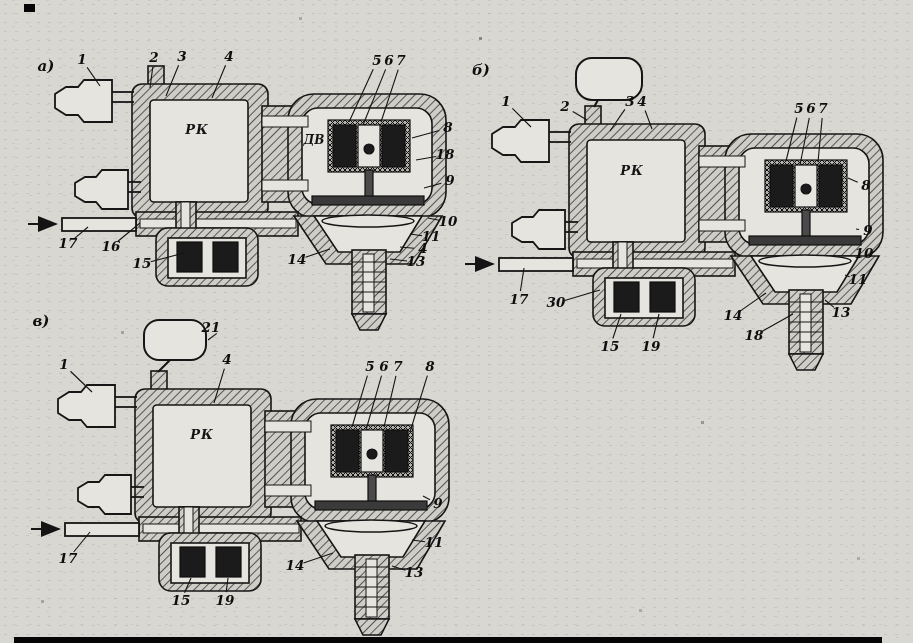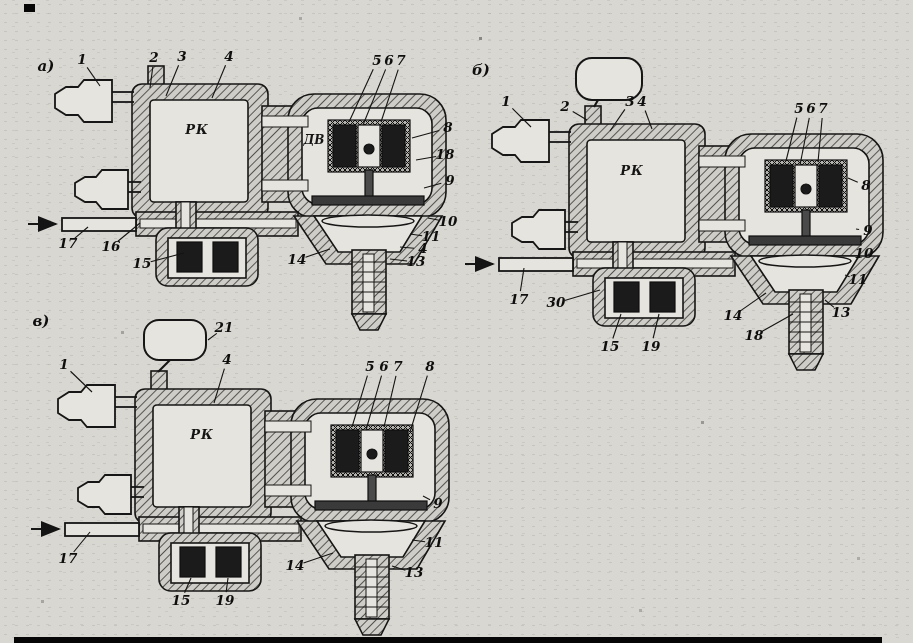--- a/index.html
+++ b/index.html
@@ -234,21 +234,21 @@
     <span class="callout" style="left: 864px; top: 254px;">10</span>
     <span class="callout" style="left: 858px; top: 280px;">11</span>
     <span class="callout" style="left: 841px; top: 313px;">13</span>
     <span class="callout" style="left: 754px; top: 336px;">18</span>
     <span class="callout" style="left: 733px; top: 316px;">14</span>
     <span class="callout" style="left: 651px; top: 347px;">19</span>
     <span class="callout" style="left: 610px; top: 347px;">15</span>
     <span class="callout" style="left: 556px; top: 303px;">30</span>
     <span class="callout" style="left: 519px; top: 300px;">17</span>
     <span class="inner-label" style="left: 202px; top: 434px;">РК</span>
-    <span class="callout" style="left: 224px; top: 328px;">21</span>
+    <span class="callout" style="left: 211px; top: 328px;">21</span>
     <span class="callout" style="left: 64px; top: 365px;">1</span>
     <span class="callout" style="left: 227px; top: 360px;">4</span>
     <span class="callout" style="left: 370px; top: 367px;">5</span>
     <span class="callout" style="left: 384px; top: 367px;">6</span>
     <span class="callout" style="left: 398px; top: 367px;">7</span>
     <span class="callout" style="left: 430px; top: 367px;">8</span>
     <span class="callout" style="left: 438px; top: 504px;">9</span>
     <span class="callout" style="left: 434px; top: 543px;">11</span>
     <span class="callout" style="left: 414px; top: 573px;">13</span>
     <span class="callout" style="left: 295px; top: 566px;">14</span>

